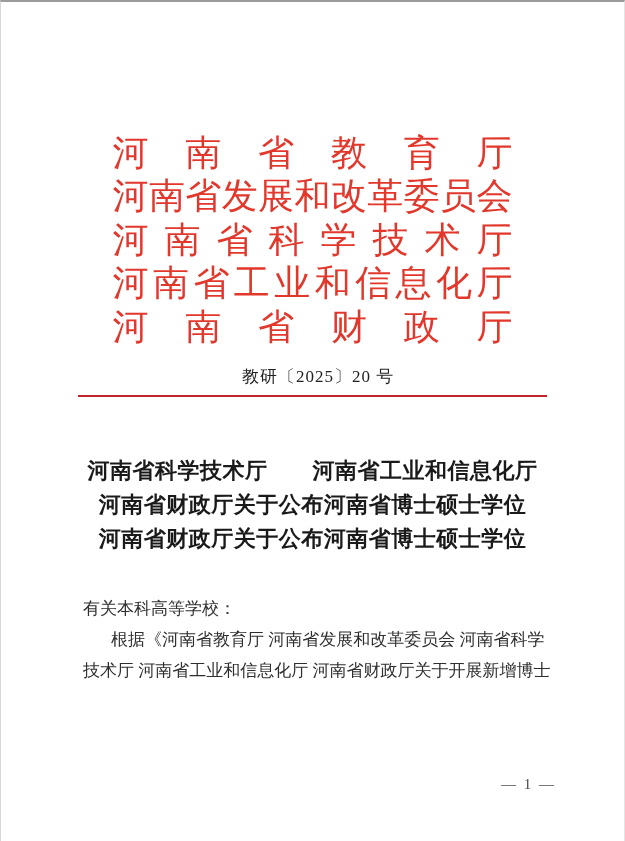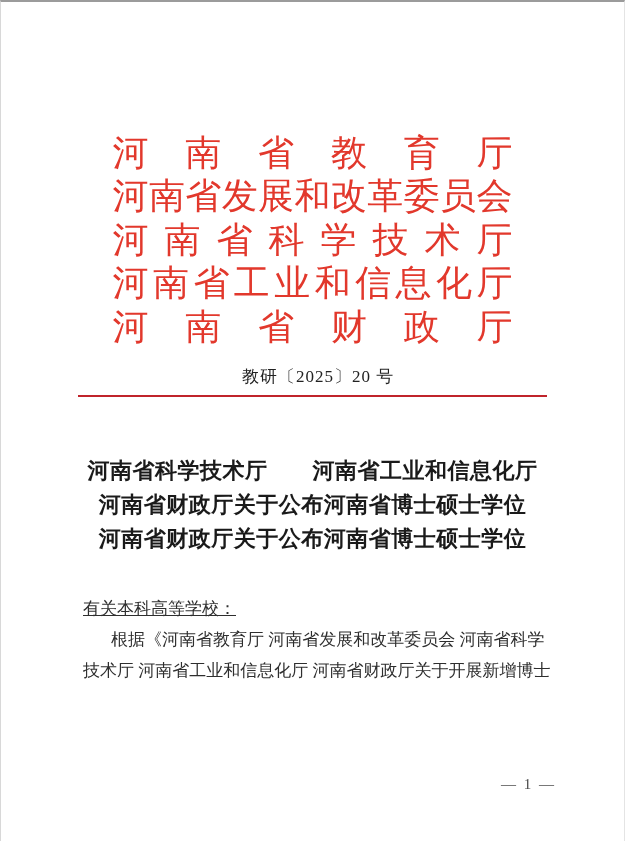--- a/index.html
+++ b/index.html
@@ -77,21 +77,21 @@
 
   
   .body-block {
     margin-top: 37px;
     margin-left: 82px;
     width: 471px;
     color: var(--body-ink);
     font-size: 17px;
     line-height: 31px;
   }
-  .salutation { white-space: nowrap; text-decoration: underline; }
+  .salutation { white-space: nowrap; }
   .para-line { white-space: nowrap; overflow: visible; font-family: Liberation Serif, serif; }
   .para-line.indent { text-indent: 28px; }
 
   
   .page-number {
     position: absolute;
     top: 774px;
     right: 68px;
     font-size: 15px;
     color: #4a4a4a;

